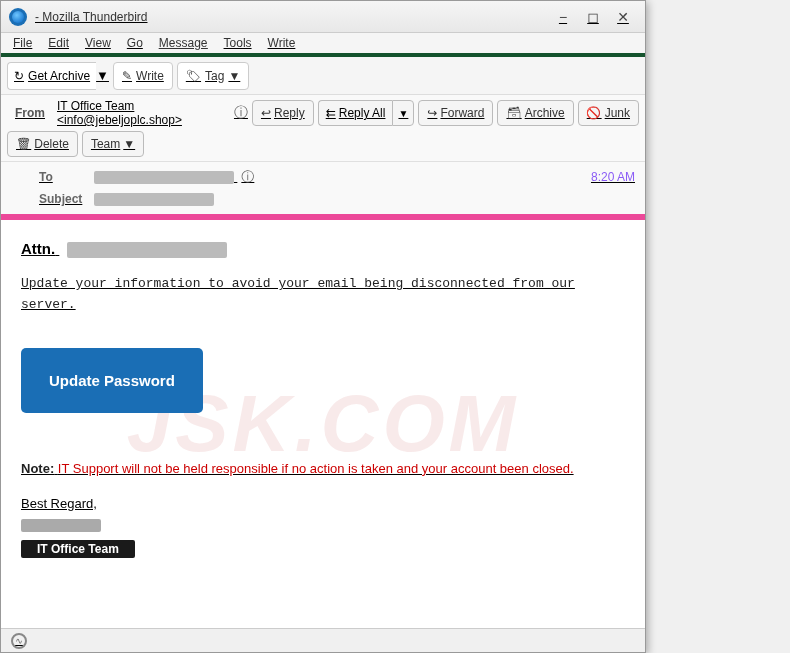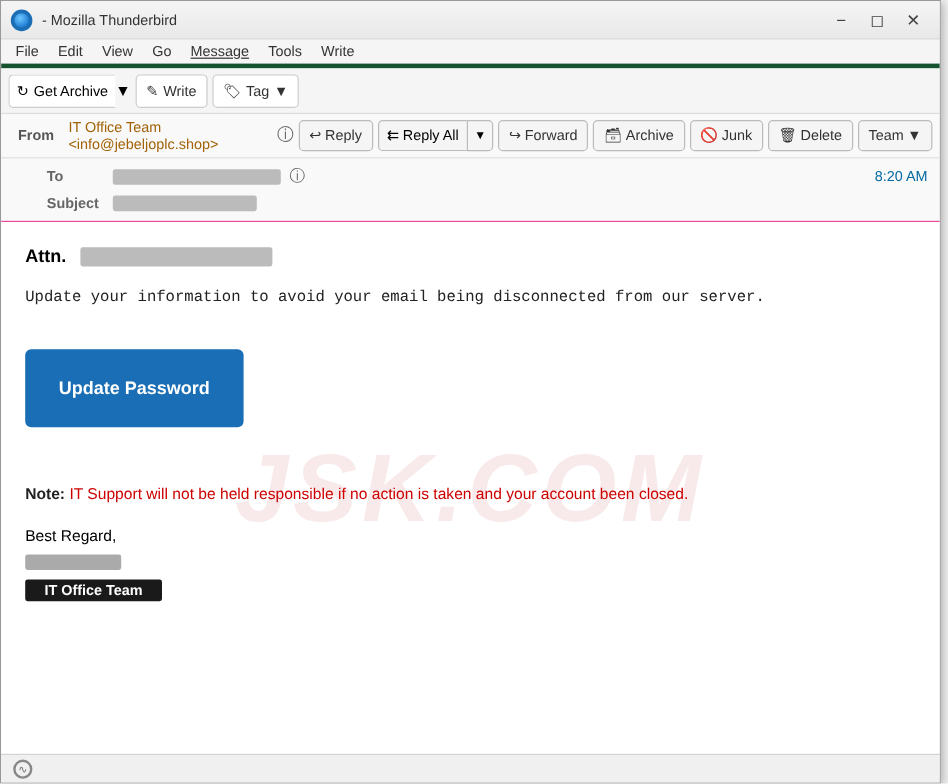--- a/index.html
+++ b/index.html
@@ -1,51 +1,51 @@
 <!DOCTYPE html>
 <html><head>
   <meta charset="utf-8">
   <style>
     * { box-sizing: border-box; margin: 0; padding: 0; }
     body { font-family: 'Segoe UI', Arial, sans-serif; font-size: 13px; background: #f0f0f0; width: 790px; height: 653px; overflow: hidden; }
 
     
-    .window { width: 784px; height: 653px; border: 1px solid #999; background: #fff; display: flex; flex-direction: column; box-shadow: 2px 2px 8px rgba(0,0,0,0.3); }
+    .window { width: 646px; height: 653px; border: 1px solid #999; background: #fff; display: flex; flex-direction: column; box-shadow: 2px 2px 8px rgba(0,0,0,0.3); text-decoration: underline; }
 
     .title-bar { background: linear-gradient(to bottom, #f5f5f5, #e8e8e8); height: 32px; display: flex; align-items: center; padding: 0 8px; border-bottom: 1px solid #ccc; user-select: none; }
     .title-bar .app-icon { width: 18px; height: 18px; background: #1a6eb5; border-radius: 50%; margin-right: 8px; display: flex; align-items: center; justify-content: center; }
     .title-bar .app-icon-inner { width: 12px; height: 12px; border-radius: 50%; background: radial-gradient(circle at 40% 35%, #6ec6ff, #0060c0); }
     .title-bar .title-text { flex: 1; font-size: 12px; color: #333; }
     .title-bar .win-controls { display: flex; gap: 2px; }
     .win-btn { width: 28px; height: 22px; border: none; background: transparent; cursor: pointer; font-size: 14px; color: #444; display: flex; align-items: center; justify-content: center; }
 
     
     .menu-bar { height: 24px; background: #f5f5f5; display: flex; align-items: center; padding: 0 4px; border-bottom: 4px solid #14532d; }
     .menu-item { padding: 2px 8px; font-size: 12px; color: #333; cursor: pointer; border-radius: 3px; }
     .menu-item.underline { text-decoration: underline; }
 
     
     .toolbar { height: 38px; background: #f5f5f5; display: flex; align-items: center; padding: 0 6px; border-bottom: 1px solid #ddd; gap: 4px; }
     .tb-btn { display: flex; align-items: center; gap: 4px; padding: 4px 8px; border: 1px solid #ccc; background: #fff; border-radius: 4px; cursor: pointer; font-size: 12px; color: #333; height: 28px; }
     .tb-btn-dropdown { display: flex; align-items: center; }
     .tb-btn-dropdown .main { padding: 4px 6px; border: 1px solid #ccc; border-right: none; background: #fff; border-radius: 4px 0 0 4px; cursor: pointer; font-size: 12px; height: 28px; display: flex; align-items: center; gap: 4px; }
 
     
-    .email-header { background: #f9f9f9; border-bottom: 1px solid #ec4899; padding: 0; }
+    .email-header { background: #f9f9f9; border-bottom: 6px solid #ec4899; padding: 0; }
     .from-label { font-size: 12px; font-weight: bold; color: #555; padding: 4px 8px; }
     .hdr-btn { display: flex; align-items: center; gap: 3px; padding: 3px 8px; border: 1px solid #bbb; background: #f5f5f5; border-radius: 4px; cursor: pointer; font-size: 12px; color: #333; height: 26px; }
     .hdr-btn-split { display: flex; align-items: center; height: 26px; }
     .hdr-btn-split .main { padding: 3px 7px; border: 1px solid #bbb; border-right: none; background: #f5f5f5; border-radius: 4px 0 0 4px; cursor: pointer; font-size: 12px; display: flex; align-items: center; gap: 3px; height: 26px; }
     .hdr-btn-split .arr { padding: 3px 5px; border: 1px solid #bbb; background: #f5f5f5; border-radius: 0 4px 4px 0; cursor: pointer; font-size: 10px; height: 26px; display: flex; align-items: center; }
 
     .email-meta { padding: 4px 10px; }
     .meta-row { display: flex; align-items: center; padding: 2px 0; font-size: 12px; min-height: 22px; }
     .meta-label { width: 55px; color: #666; font-weight: bold; flex-shrink: 0; margin-left: 28px; }
     .meta-value { flex: 1; color: #333; }
-    .meta-time { color: #0369a1; font-size: 12px; margin-left: auto; }
+    .meta-time { color: #8b5cf6; font-size: 12px; margin-left: auto; }
 
     
     .email-body { flex: 1; padding: 20px 20px; overflow-y: auto; background: #fff; position: relative; }
     .watermark { position: absolute; top: 50%; left: 50%; transform: translate(-50%, -50%); font-size: 80px; font-weight: 900; color: rgba(200, 80, 80, 0.12); pointer-events: none; z-index: 0; white-space: nowrap; letter-spacing: 4px; font-style: italic; }
     .email-content { position: relative; z-index: 1; }
 
     .attn-line { font-size: 15px; font-weight: bold; margin-bottom: 16px; }
     .body-text { font-size: 13px; line-height: 1.6; color: #222; margin-bottom: 6px; font-family: 'Courier New', monospace; }
     .update-btn { display: inline-block; background: #1a6eb5; color: #fff; padding: 24px 28px; border-radius: 5px; font-size: 15px; font-weight: bold; cursor: pointer; border: none; margin: 16px 0 24px 0; }
     .note-line { font-size: 13px; margin: 16px 0 20px 0; }
@@ -106,21 +106,21 @@
       <span>🏷</span>
       <span>Tag</span>
       <span>▼</span>
     </button>
   </div>
 
   <div class="email-header">
 
     <div style="display:flex; align-items:center; padding: 4px 6px; border-bottom: 1px solid #e0e0e0; gap: 4px; flex-wrap: wrap;">
       <span class="from-label">From</span>
-      <span style="font-size:12px; color:#a16207; flex:1;">IT Office Team &lt;info@jebeljoplc.shop&gt;</span>
+      <span style="font-size:12px; color:#000000; flex:1;">IT Office Team &lt;info@jebeljoplc.shop&gt;</span>
       <span style="font-size:14px; cursor:pointer; color:#666;">ⓘ</span>
 
       <button class="hdr-btn">
         <span>↩</span>
         <span>Reply</span>
       </button>
 
       <div class="hdr-btn-split">
         <span class="main">
           <span>⇇</span>

